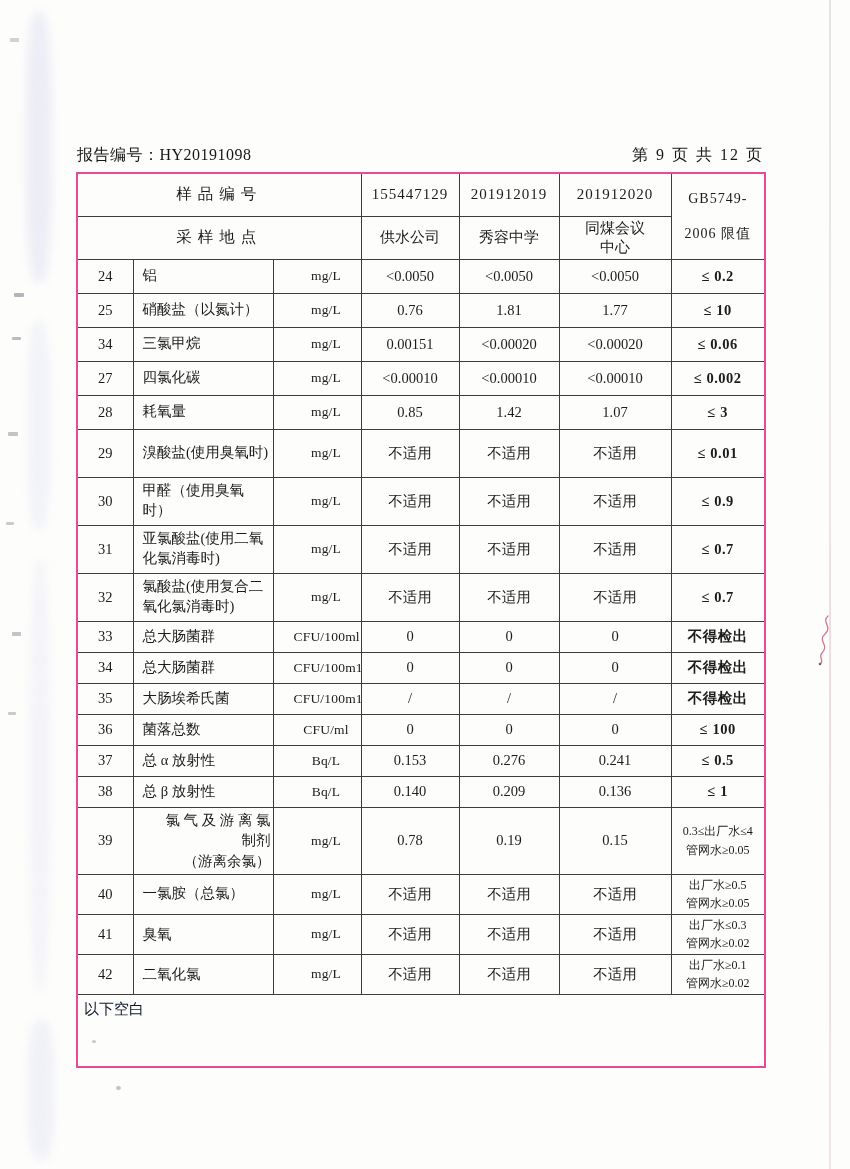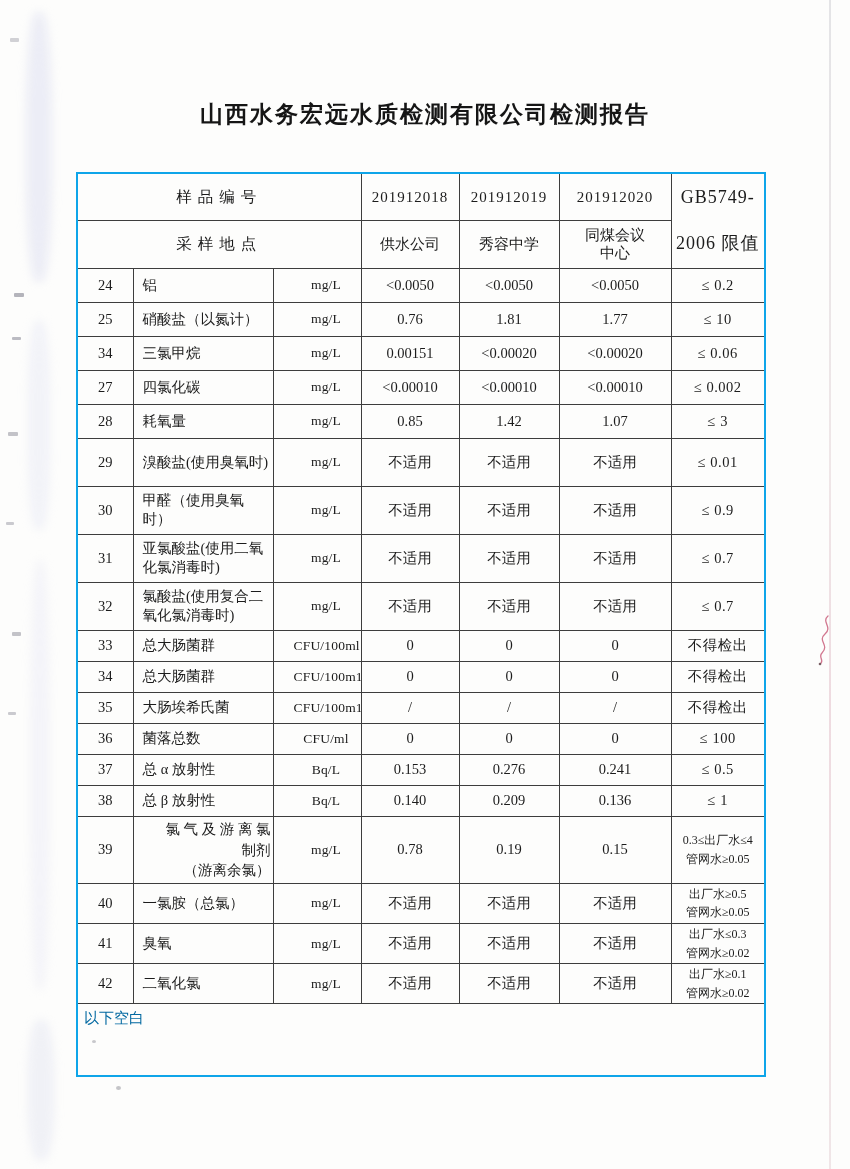--- a/index.html
+++ b/index.html
@@ -36,50 +36,50 @@
   table.report {
     position: absolute; top: 172px; left: 76px;
     width: 688px;
     border-collapse: collapse;
     table-layout: fixed;
     background: transparent;
   }
   table.report, table.report td, table.report th {
     border: 1px solid #3d3d3d;
   }
-  table.report { border: 2px solid #0ea5e9; }
+  table.report { border: 2px solid #ec4899; }
   td, th {
     text-align: center; vertical-align: middle;
     font-size: 14.5px; font-weight: normal;
     color: #1c1c1c;
     padding: 1px 2px;
     overflow: hidden;
   }
   .hrow { height: 43px; }
   .hlabel { letter-spacing: 6px; font-size: 15.5px; }
   .sample-id { font-size: 15px; letter-spacing: 1px; }
-  .gb-head { white-space: pre-line; line-height: 2.55; font-size: 18px; letter-spacing: 1px; }
+  .gb-head { white-space: pre-line; line-height: 2.55; font-size: 14px; letter-spacing: 1px; }
   .loc { font-size: 15px; white-space: pre-line; line-height: 1.25; }
   .rh34 { height: 34px; }
   .rh48 { height: 48px; }
   .rh31 { height: 31px; }
   .rh67 { height: 67px; }
   .rh38 { height: 38px; }
   .rh36 { height: 36px; }
   .rh40 { height: 40px; }
   td.name { text-align: left; padding-left: 9px; line-height: 1.35; }
   td.name-center { text-align: right; padding-left: 0; white-space: pre-line; line-height: 1.4; }
   td.unit { font-size: 13.5px; letter-spacing: 0.2px; padding-left: 20px; }
-  td.limit { letter-spacing: 0.5px; }
+  td.limit { letter-spacing: 0.5px; font-weight: bold; }
   td.limit-sm { font-size: 12px; white-space: pre-line; line-height: 1.55; letter-spacing: 0; }
   tr.footer-row td {
     height: 72px;
     text-align: left; vertical-align: top;
     padding: 5px 0 0 6px;
-    font-size: 15px; color: #0369a1;
+    font-size: 15px; color: #0f172a;
   }
   
   .artifact { position: absolute; pointer-events: none; }
   .edge-line-right {
     left: 829px; top: 0; width: 2px; height: 1169px;
     background: linear-gradient(to bottom,
       rgba(170,170,180,0.30) 0%, rgba(190,150,160,0.22) 40%,
       rgba(205,140,160,0.30) 60%, rgba(200,160,170,0.25) 100%);
   }
   .streak { filter: blur(5px); border-radius: 40%; }
@@ -90,38 +90,41 @@
   .dash { background: #6d6d7c; border-radius: 1px; filter: blur(0.4px); }
   .red-mark { left: 812px; top: 612px; width: 26px; height: 56px; }
   .dot1 { left: 92px;  top: 1040px; width: 4px; height: 3px; background: #9a9aa2; opacity: .55; border-radius: 50%; }
   .dot2 { left: 116px; top: 1086px; width: 5px; height: 4px; background: #8c8c94; opacity: .5; border-radius: 50%; }
 </style>
 </head>
 <body>
 
 <div class="page">
 
-  <div class="title">山西水务宏远水质检测有限公司检测报告</div>
-
+
+  <div class="meta">
+    <span class="report-no">报告编号：HY20191098</span>
+    <span class="page-ind">第 9 页 共 12 页</span>
+  </div>
 
   <table class="report">
     <colgroup>
       <col style="width:56px">
         <col style="width:140px">
         <col style="width:88px">
       <col style="width:98px">
         <col style="width:100px">
         <col style="width:112px">
         <col style="width:94px">
     </colgroup>
     <tbody>
 
       <tr class="hrow">
         <td colspan="3" class="hlabel">样品编号</td>
-        <td class="sample-id">201912018</td>
+        <td class="sample-id">155447129</td>
         <td class="sample-id">201912019</td>
         <td class="sample-id">201912020</td>
         <td rowspan="2" class="gb-head">GB5749-
 2006 限值</td>
       </tr>
 
       <tr class="hrow">
         <td colspan="3" class="hlabel">采样地点</td>
         <td class="loc">供水公司</td>
         <td class="loc">秀容中学</td>

